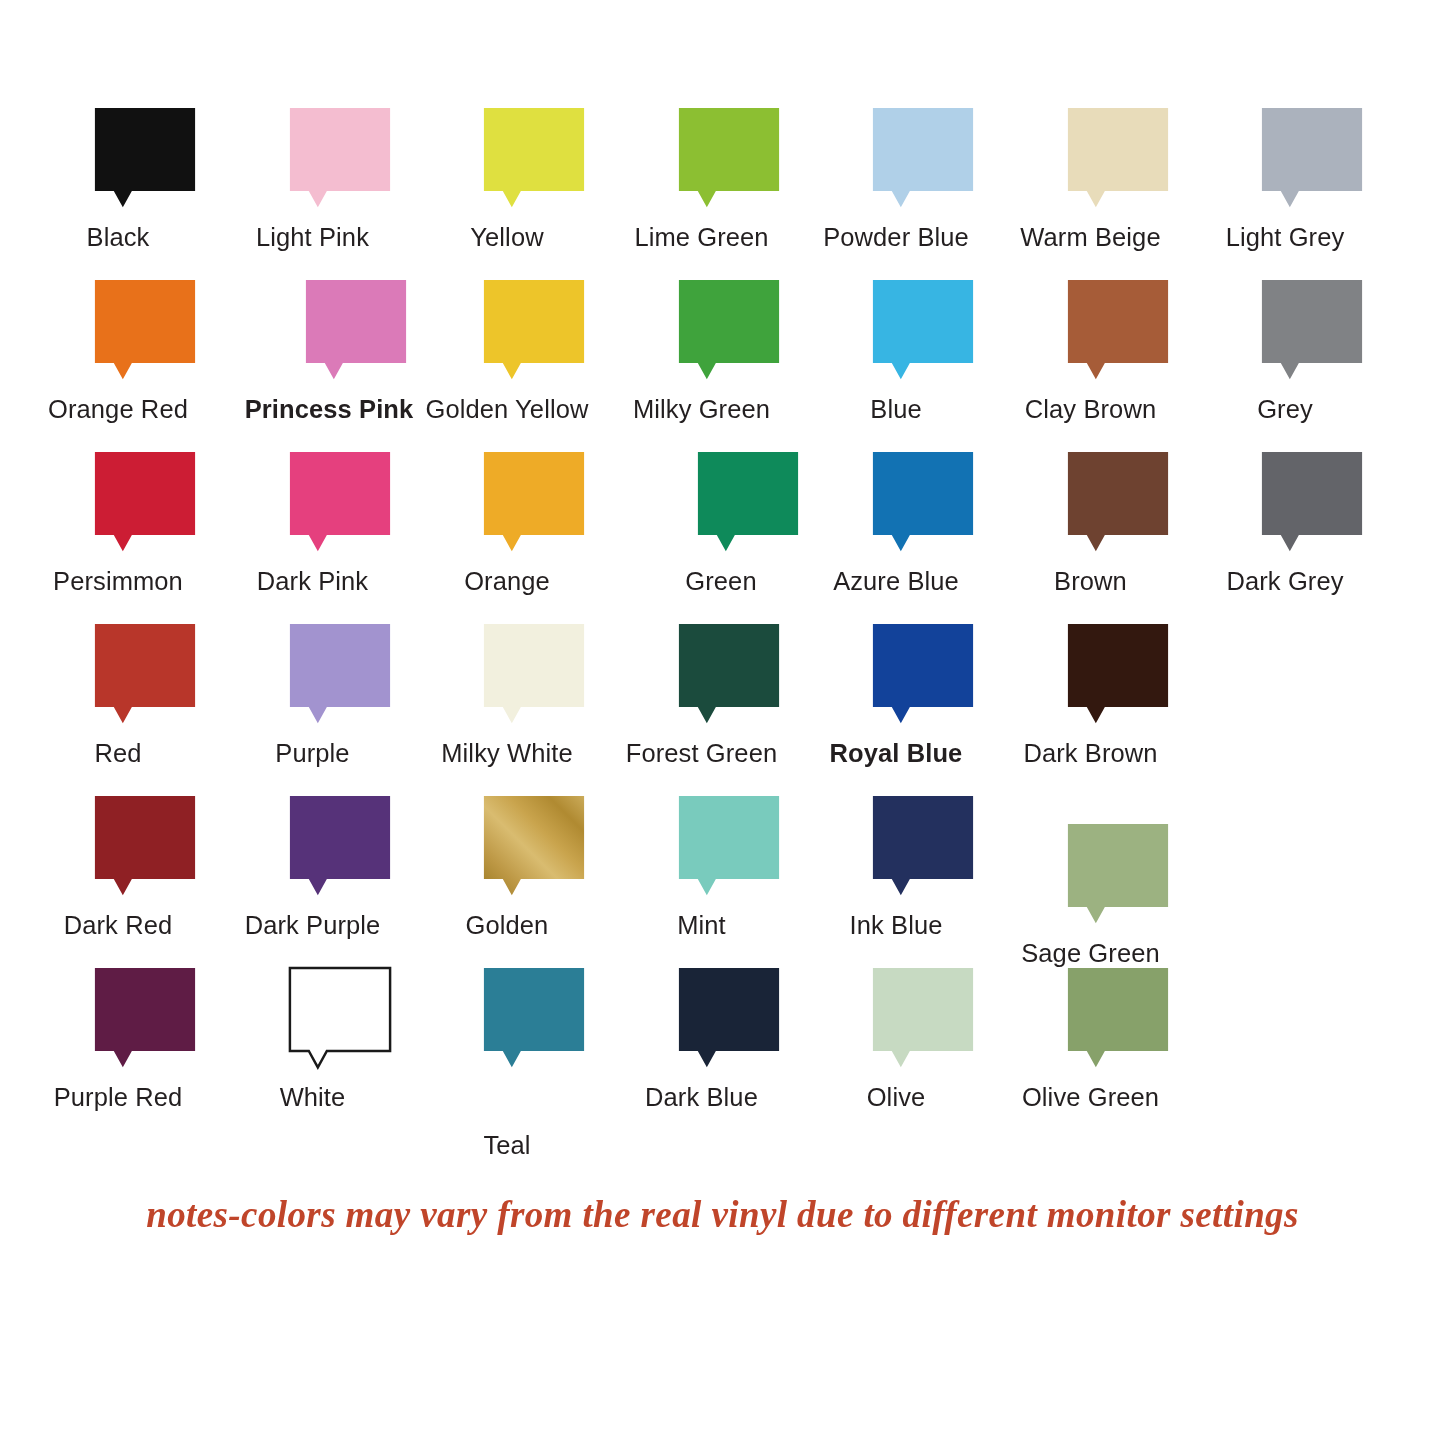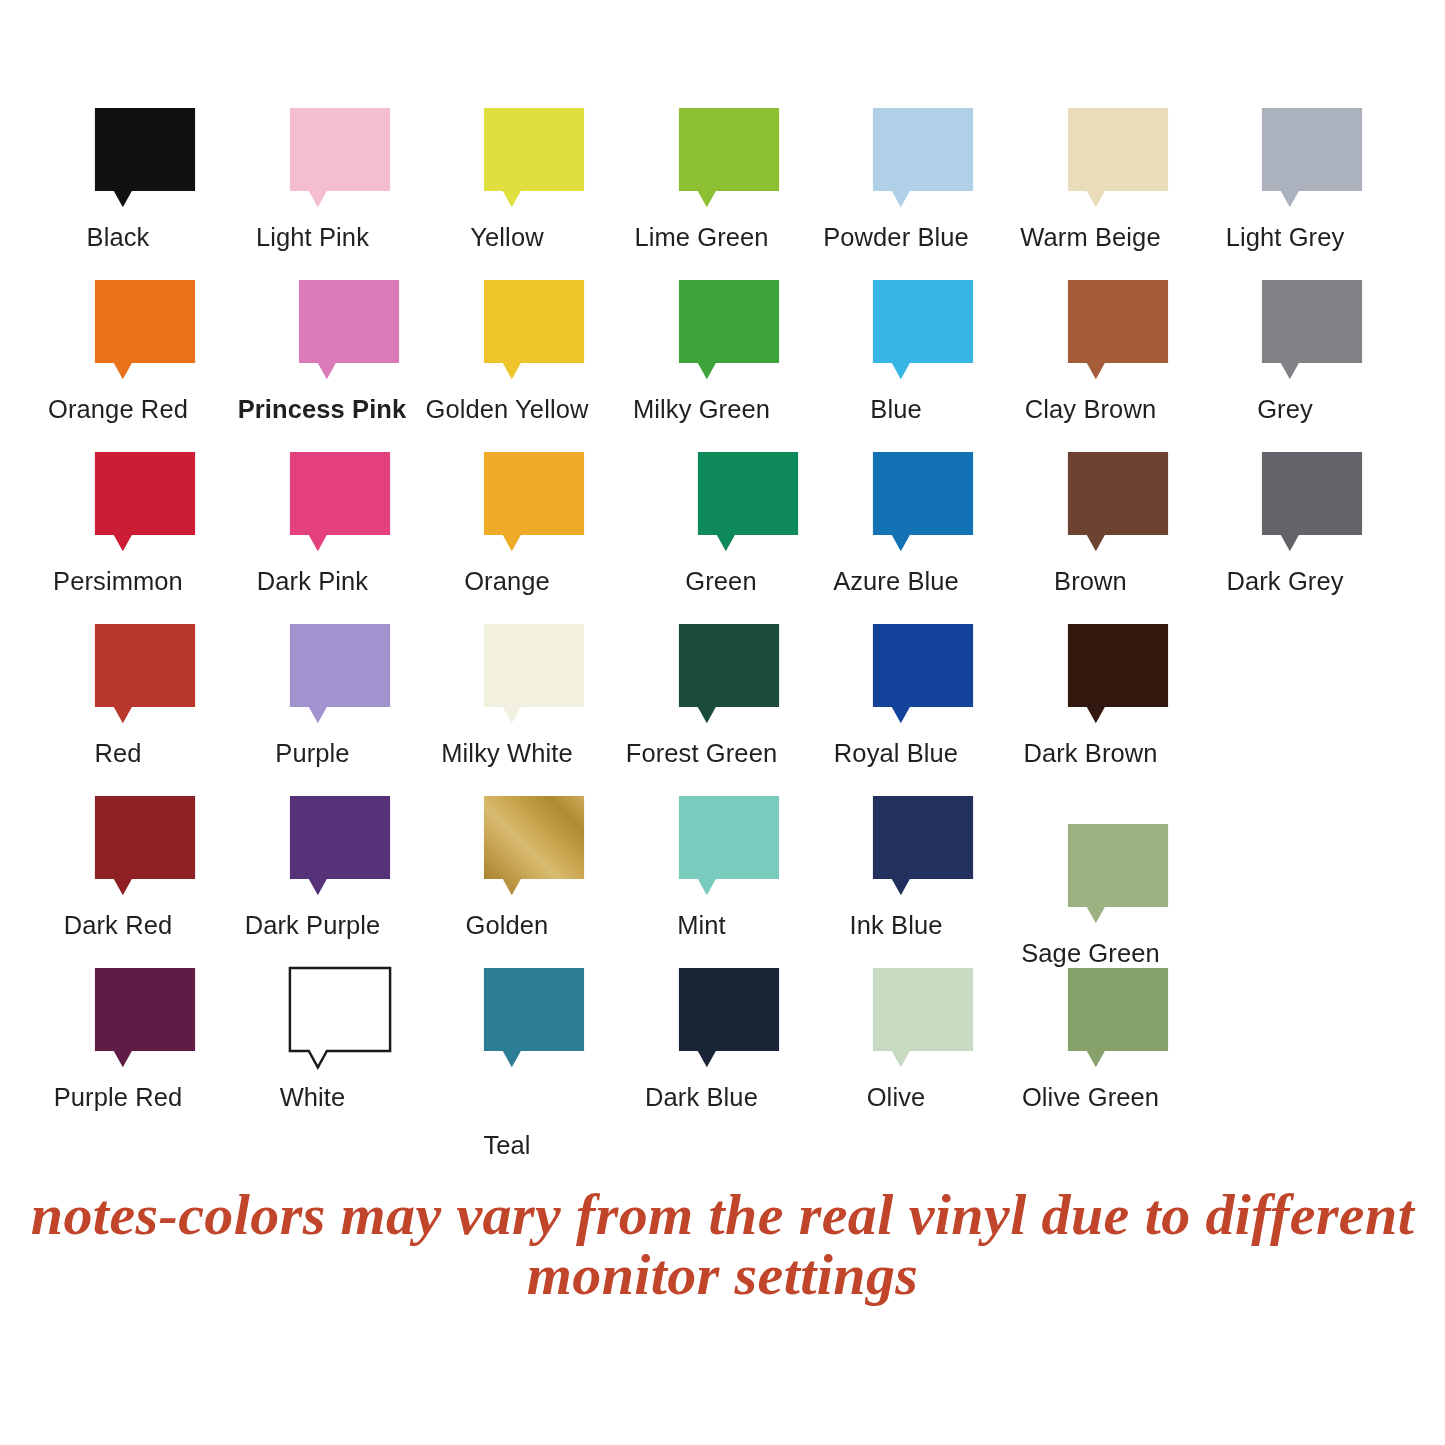--- a/index.html
+++ b/index.html
@@ -73,21 +73,21 @@
 
   .note {
     position: absolute;
     left: 0;
     top: 1185px;
     width: 1445px;
     text-align: center;
     font-family: "Liberation Serif", serif;
     font-style: italic;
     font-weight: 700;
-    font-size: 58px;
+    font-size: 37px;
     line-height: 60px;
     color: #c0452a;
     letter-spacing: 0.4px;
   }
 </style>
 </head>
 <body>
 
 <div id="chart">
   <div class="swatch-grid">
@@ -151,21 +151,21 @@
       </div>
       <div class="swatch-row">
         <div class="swatch-cell" style="left: 0px;">
           <div class="bubble-wrap">
             <svg class="bubble" viewBox="0 0 122 123" width="122" height="123">
               <path d="M0,0 L122,0 L122,101 L45,101 L34,121 L23,101 L0,101 Z" fill="#e8711a"></path>
             </svg>
           </div>
           <div class="swatch-label" style="left: -107px;">Orange Red</div>
         </div>
-        <div class="swatch-cell" style="left: 204px; font-weight: bold;">
+        <div class="swatch-cell" style="left: 211px; font-weight: bold;">
           <div class="bubble-wrap">
             <svg class="bubble" viewBox="0 0 122 123" width="122" height="123">
               <path d="M0,0 L122,0 L122,101 L45,101 L34,121 L23,101 L0,101 Z" fill="#db7ab8"></path>
             </svg>
           </div>
           <div class="swatch-label" style="left: -107px;">Princess Pink</div>
         </div>
         <div class="swatch-cell" style="left: 389px;">
           <div class="bubble-wrap">
             <svg class="bubble" viewBox="0 0 122 123" width="122" height="123">
@@ -297,21 +297,21 @@
             </svg>
           </div>
           <div class="swatch-label" style="left: -107px;">Forest Green</div>
         </div>
         <div class="swatch-cell" style="left: 778px;">
           <div class="bubble-wrap">
             <svg class="bubble" viewBox="0 0 122 123" width="122" height="123">
               <path d="M0,0 L122,0 L122,101 L45,101 L34,121 L23,101 L0,101 Z" fill="#12429a"></path>
             </svg>
           </div>
-          <div class="swatch-label" style="left: -107px;">Royal Blue</div>
+          <div class="swatch-label" style="left: -107px; font-weight: bold;">Royal Blue</div>
         </div>
         <div class="swatch-cell" style="left: 972.5px;">
           <div class="bubble-wrap">
             <svg class="bubble" viewBox="0 0 122 123" width="122" height="123">
               <path d="M0,0 L122,0 L122,101 L45,101 L34,121 L23,101 L0,101 Z" fill="#33180f"></path>
             </svg>
           </div>
           <div class="swatch-label" style="left: -107px;">Dark Brown</div>
         </div>
       </div>

